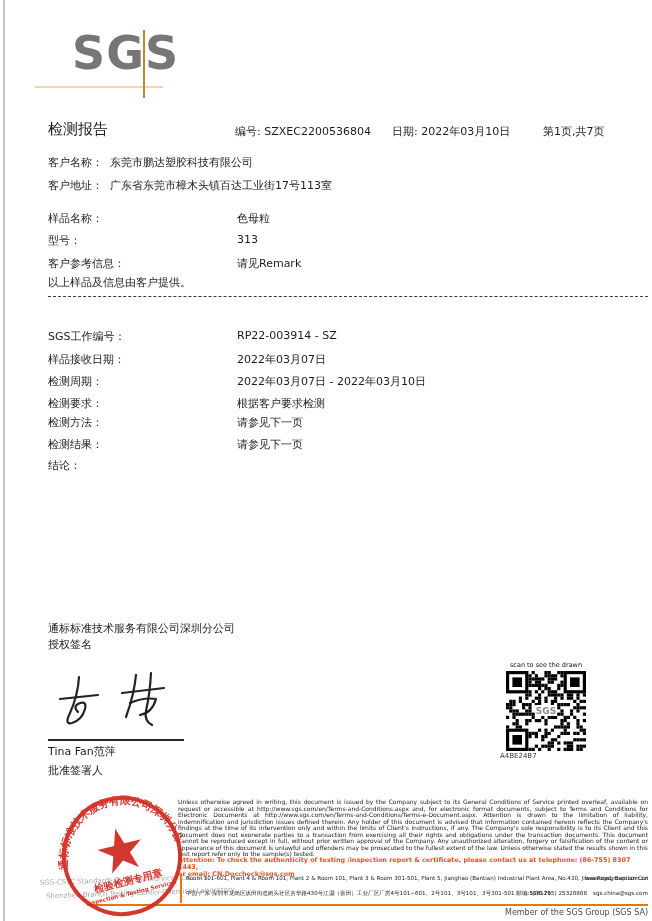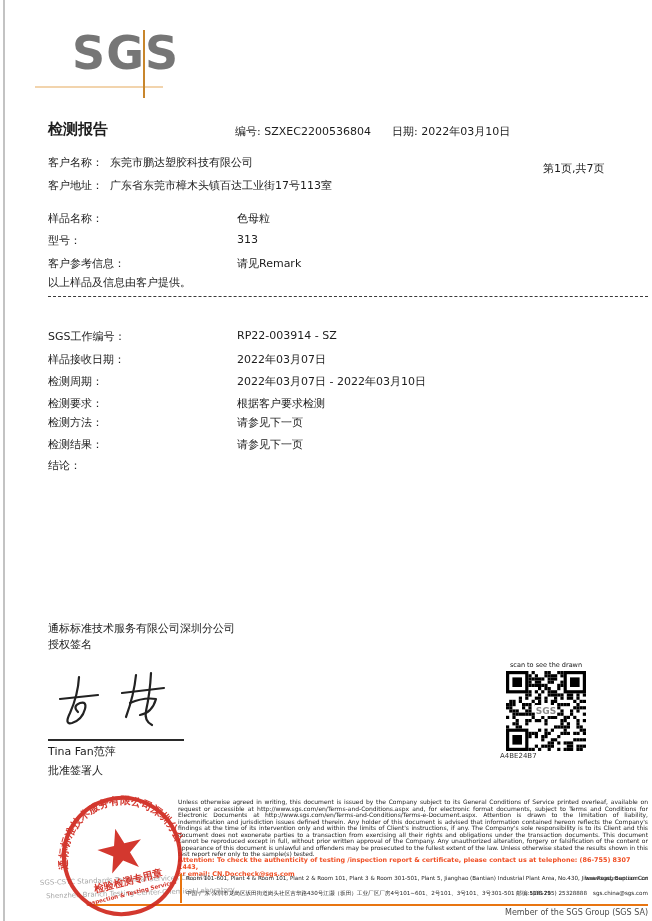--- a/index.html
+++ b/index.html
@@ -5,21 +5,21 @@
   html,body{margin:0;padding:0;background:#fff;}
   .page{position:relative;width:652px;height:921px;background:#fff;overflow:hidden;
         font-family:"DejaVu Sans","Liberation Sans",sans-serif;color:#1c1c1c;}
   .abs{position:absolute;}
   .edge-left{left:3px;top:0;width:2px;height:921px;background:#c3c3c3;}
   
   .logo{left:72px;top:30px;font-size:46px;font-weight:bold;color:#767676;letter-spacing:1px;line-height:1;}
   .logo-hline{left:35px;top:86px;width:128px;height:2px;background:#f2d4ad;}
   .logo-vline{left:143px;top:30px;width:2px;height:68px;background:#c8862c;}
   
-  .doc-title{left:48px;top:120px;font-size:15px;font-weight:bold;}
+  .doc-title{left:48px;top:120px;font-size:15px;font-weight:normal;}
   .hdr{font-size:11px;top:124px;}
   
   .lbl{left:48px;font-size:11px;}
   .val1{left:110px;font-size:11px;}
   .val2{left:237px;font-size:11px;}
   .note{left:48px;font-size:11px;}
   .dash{left:48px;top:296px;width:600px;border-top:1px dashed #3a3a3a;}
   .concl{left:237px;top:455px;width:412px;font-size:11px;line-height:18.5px;text-align:justify;}
   
   .sig-company{left:48px;top:621px;font-size:11px;}
@@ -49,21 +49,21 @@
 <div class="page">
   <div class="abs edge-left"></div>
 
   <div class="abs logo">SGS</div>
   <div class="abs logo-hline"></div>
   <div class="abs logo-vline"></div>
 
   <div class="abs doc-title">检测报告</div>
   <div class="abs hdr" style="left:235px;"><span>编号:</span> <span>SZXEC2200536804</span></div>
   <div class="abs hdr" style="left:392px;"><span>日期:</span> <span>2022年03月10日</span></div>
-  <div class="abs hdr" style="left:543px;margin-top:37px;">第1页,共7页</div>
+  <div class="abs hdr" style="left:543px;">第1页,共7页</div>
 
   <div class="abs lbl" style="top:155px;">客户名称：</div>
   <div class="abs val1" style="top:155px;">东莞市鹏达塑胶科技有限公司</div>
   <div class="abs lbl" style="top:178px;">客户地址：</div>
   <div class="abs val1" style="top:178px;">广东省东莞市樟木头镇百达工业街17号113室</div>
 
   <div class="abs lbl" style="top:211px;">样品名称：</div>
   <div class="abs val2" style="top:211px;">色母粒</div>
   <div class="abs lbl" style="top:233px;">型号：</div>
   <div class="abs val2" style="top:233px;">313</div>

